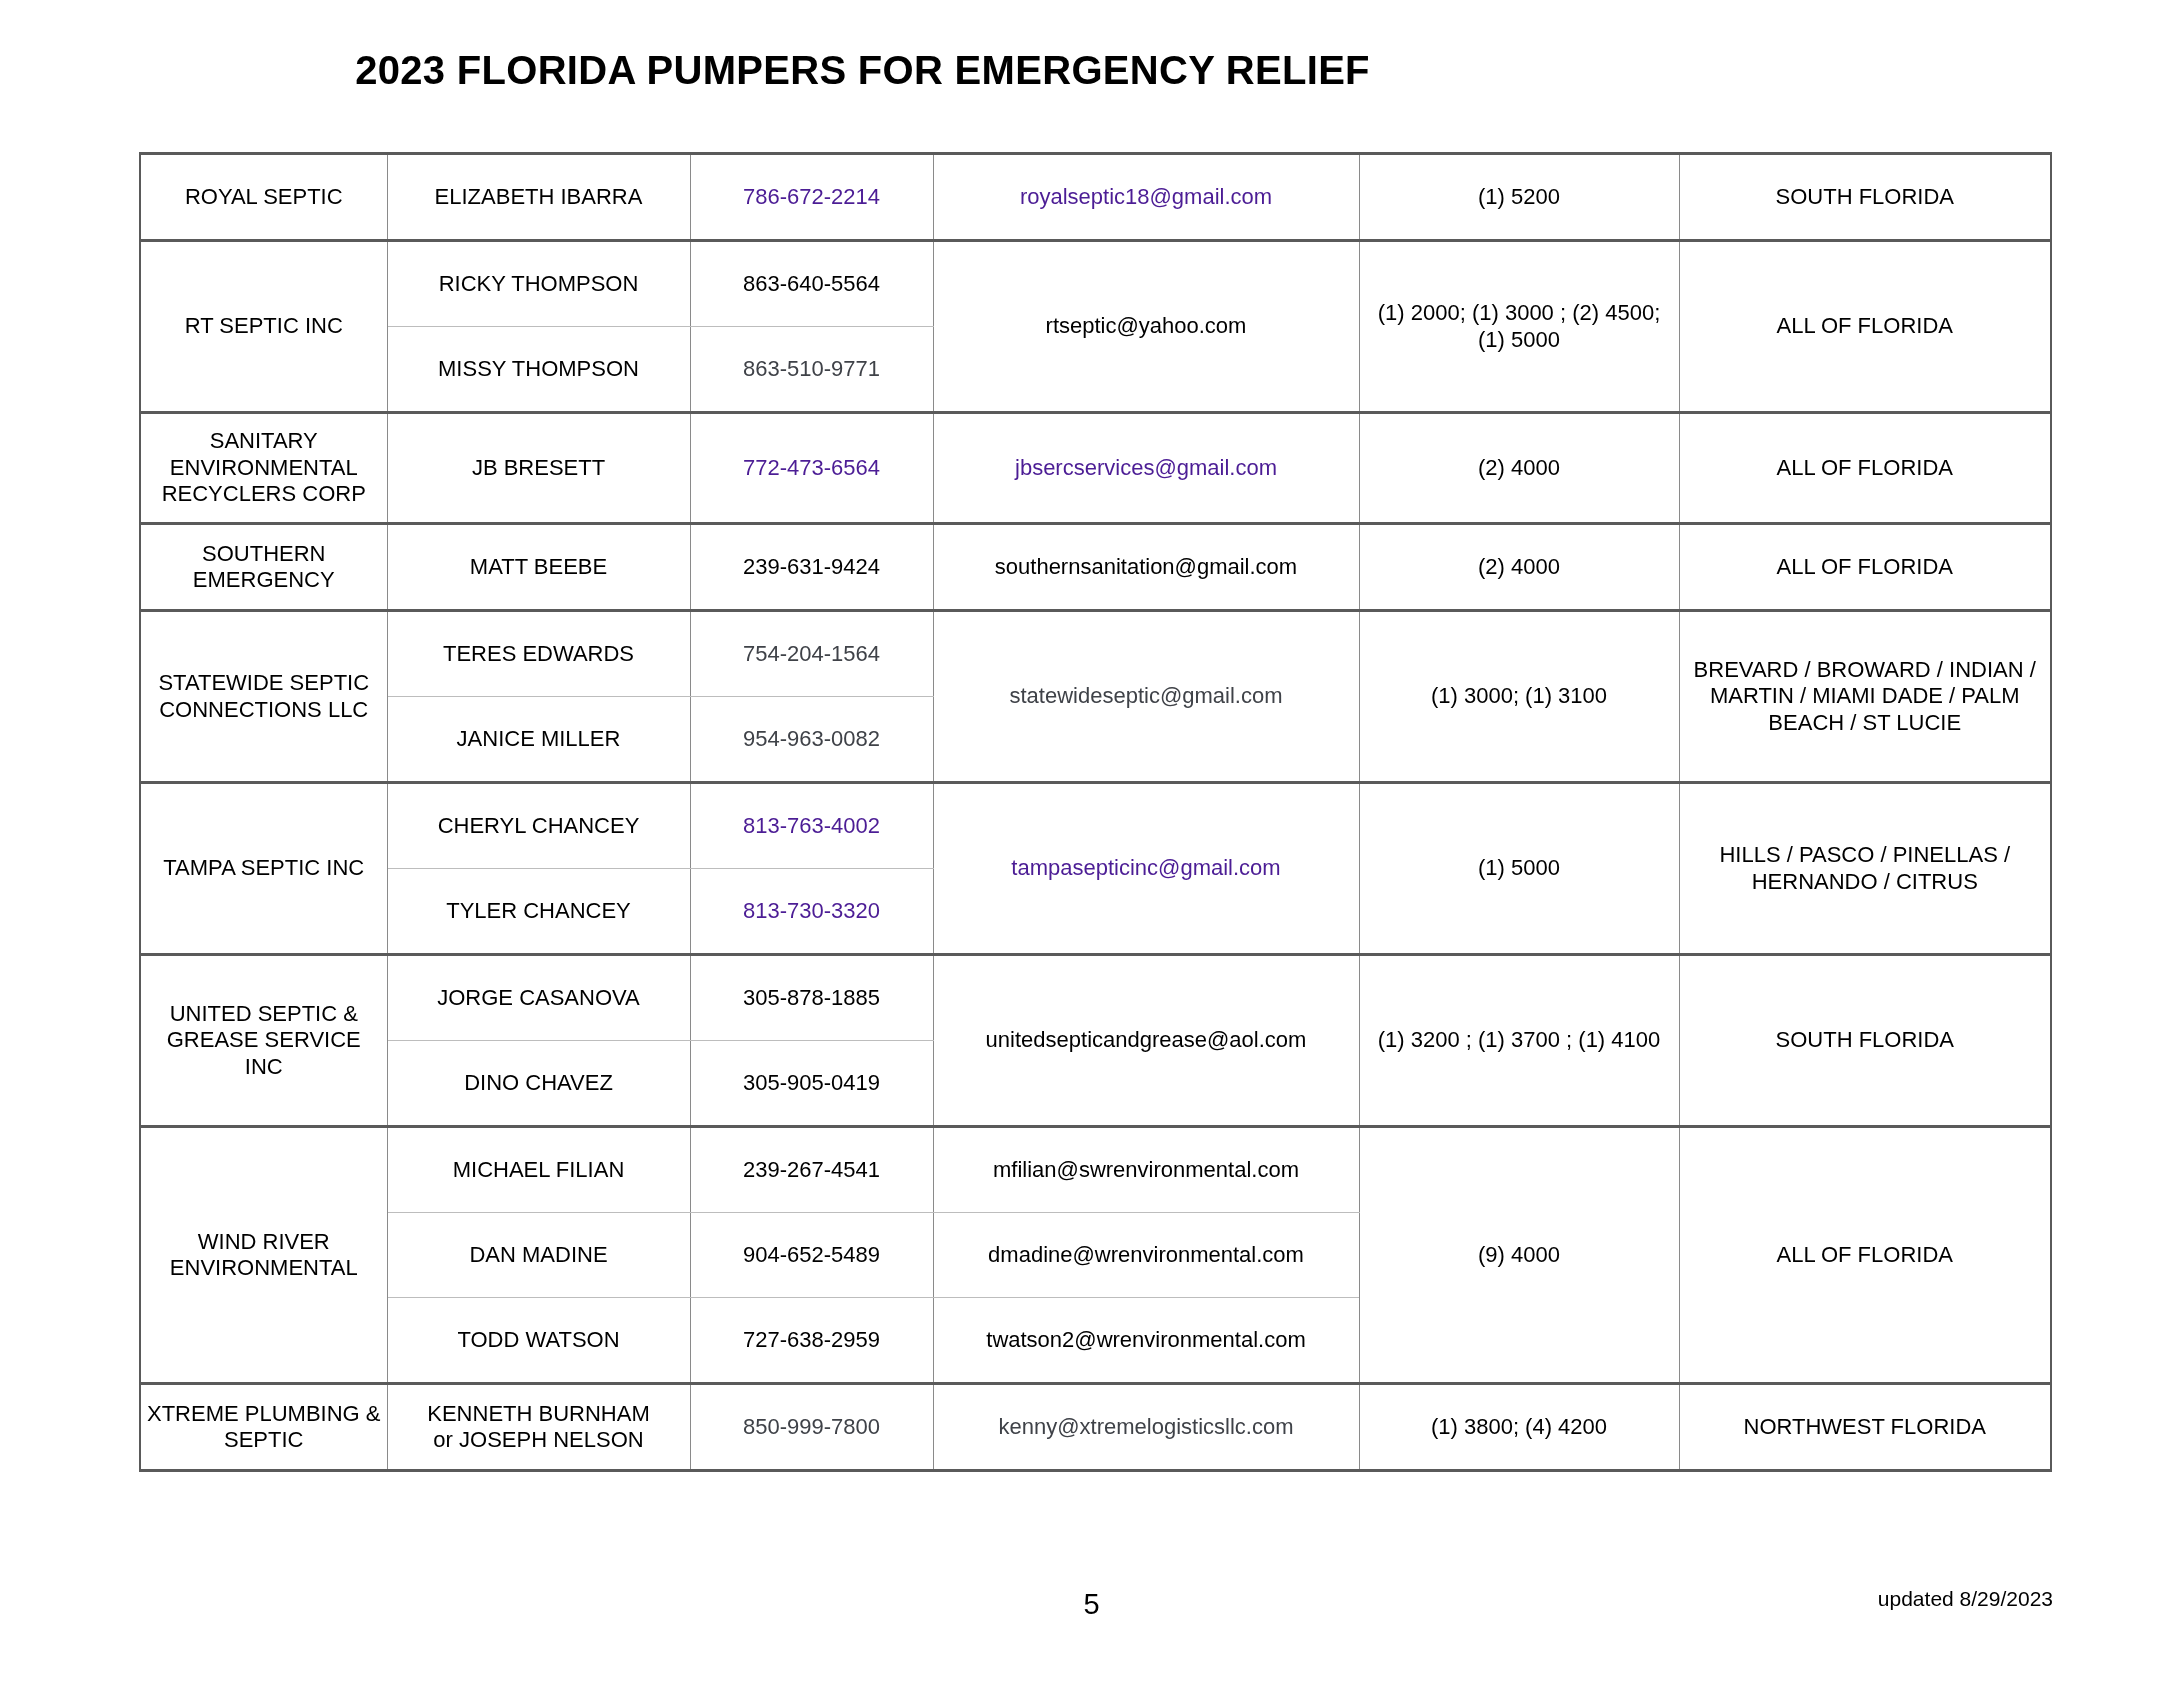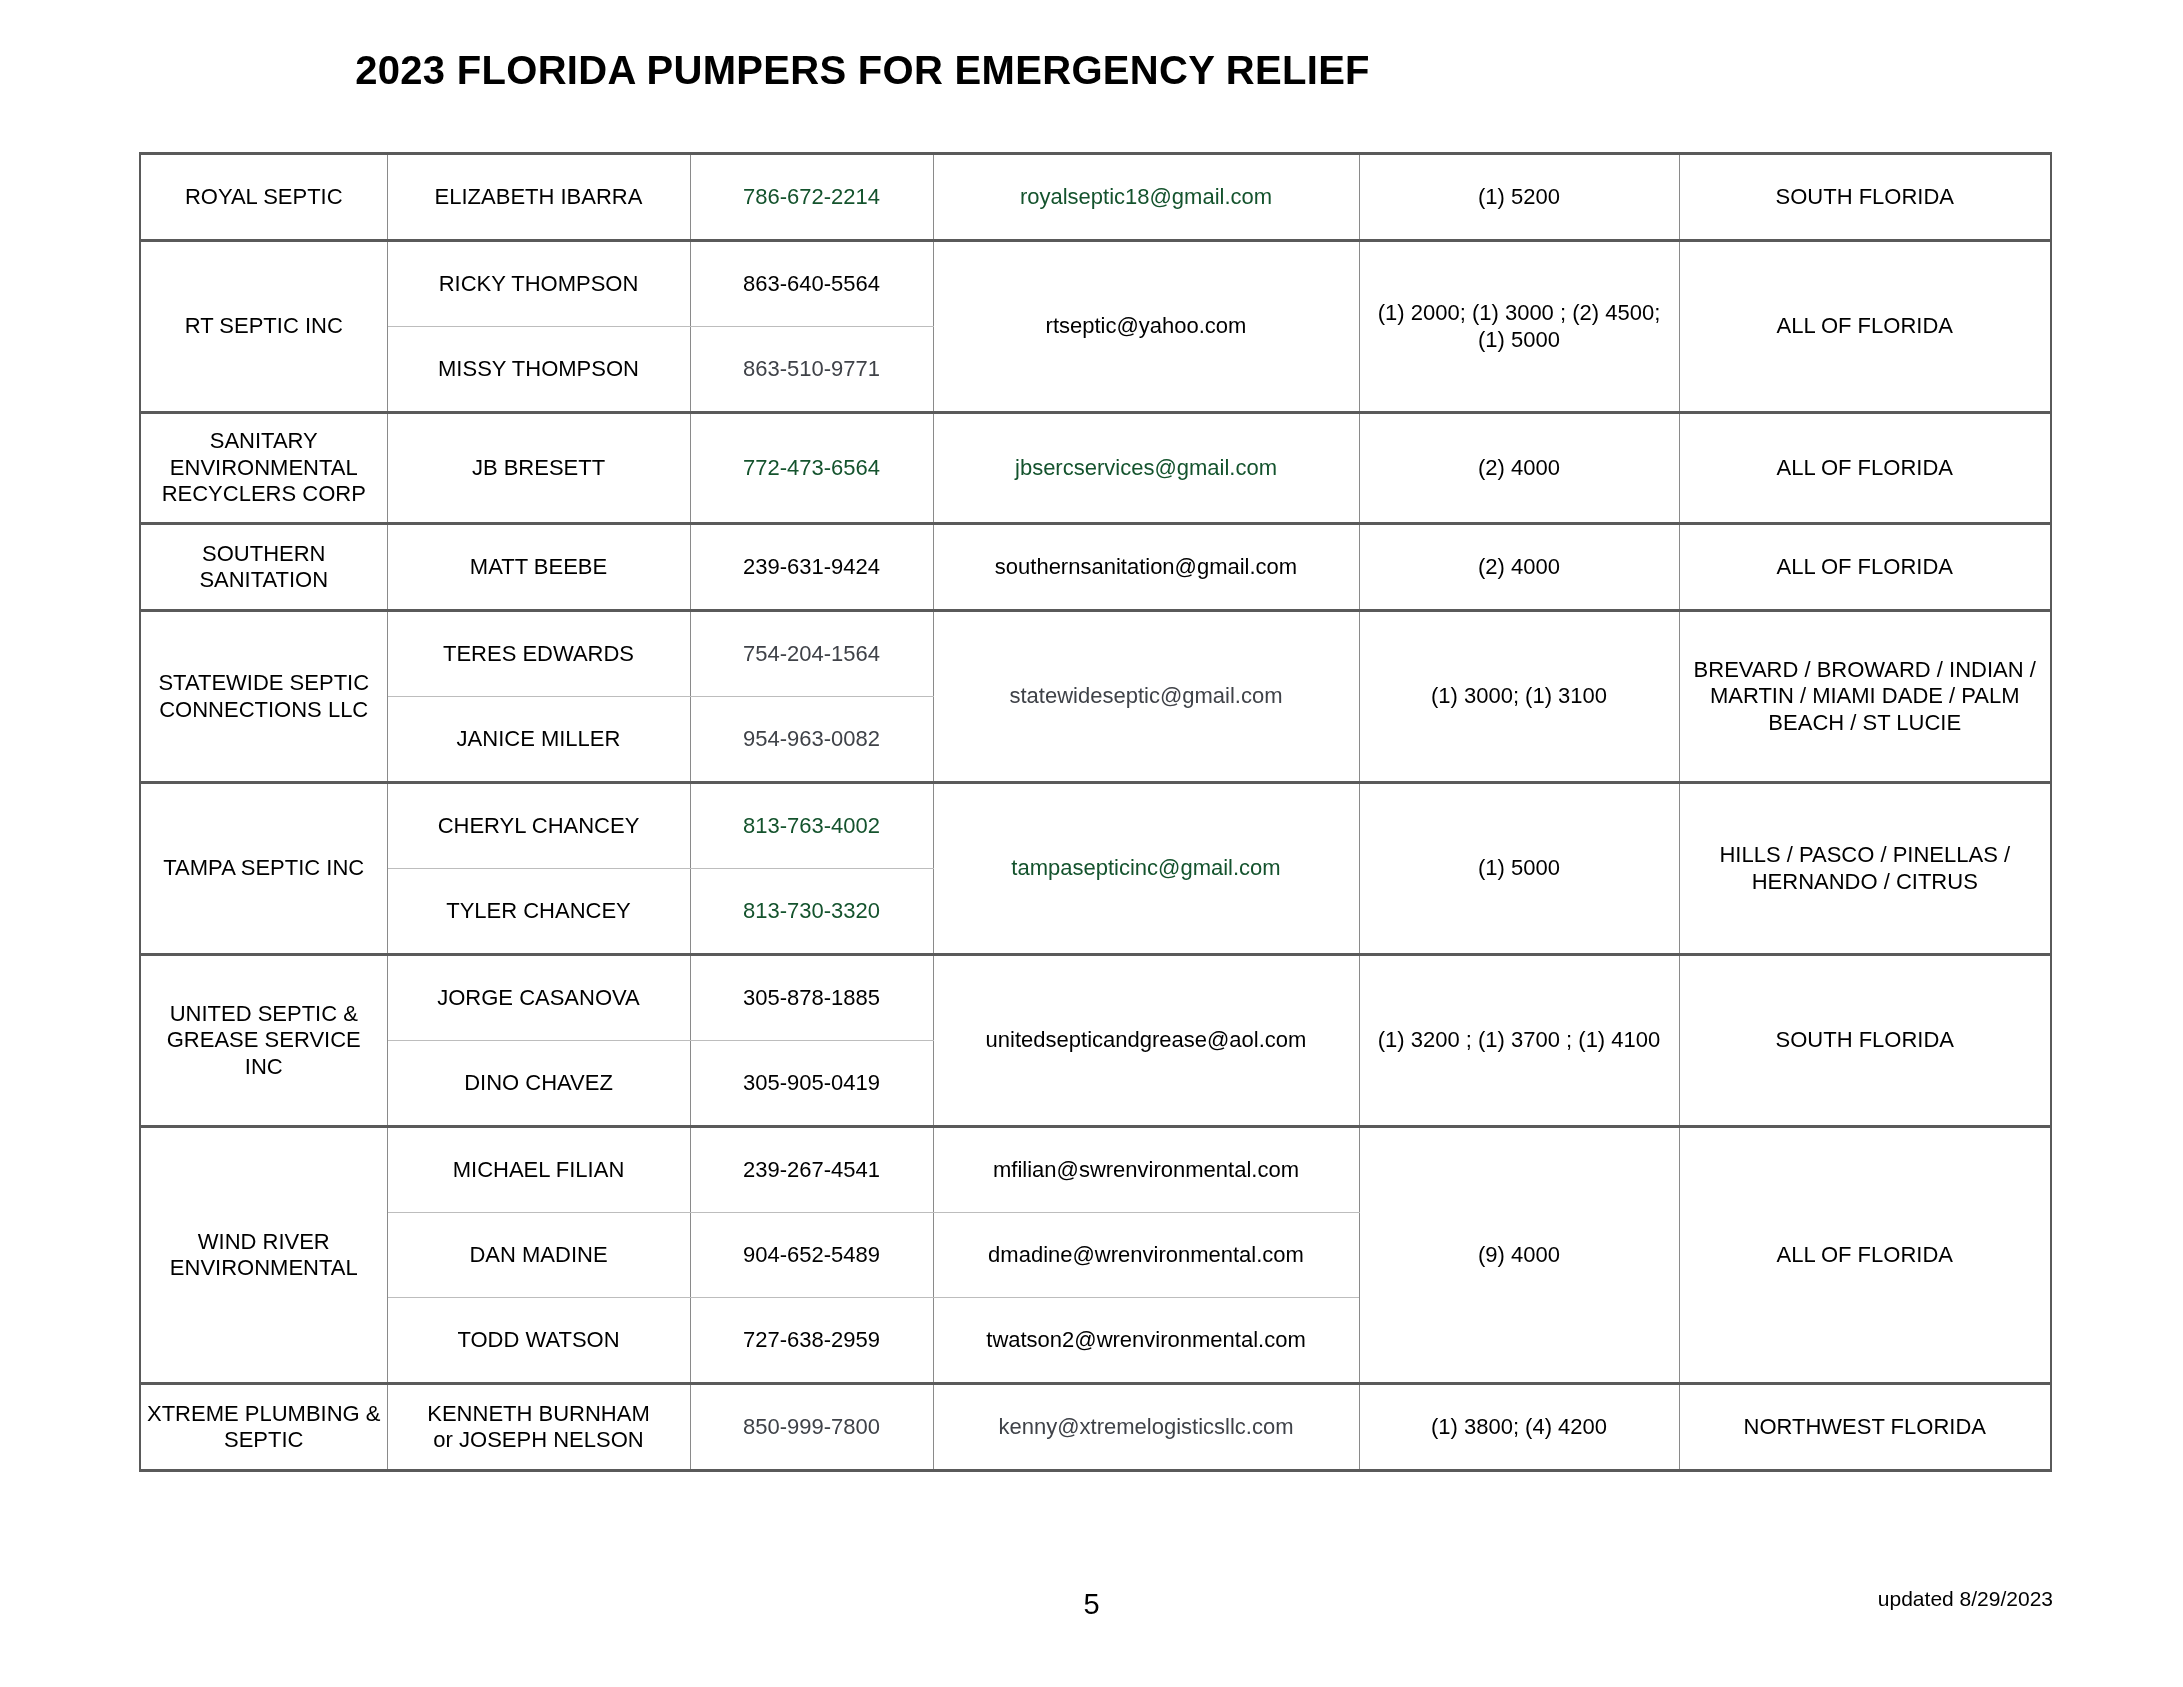--- a/index.html
+++ b/index.html
@@ -9,21 +9,21 @@
            font-size: 40px; font-weight: bold; letter-spacing: 0.3px; }
   table.grid { position: absolute; top: 152px; left: 139px; border-collapse: collapse;
                table-layout: fixed; width: 1911px; }
   table.grid td { border: 1.3px solid #8a8a8a; text-align: center; vertical-align: middle;
                   font-size: 22px; line-height: 26.5px; padding: 0 4px; height: 84px; }
   table.grid tr.group-start td { border-top: 3.3px solid #5a5a5a; }
   table.grid tr.group-end td { border-bottom: 3.3px solid #5a5a5a; }
   table.grid td.first { border-left: 2.6px solid #5a5a5a; }
   table.grid td.last { border-right: 2.6px solid #5a5a5a; }
   table.grid td.sub { border-bottom-color: #bdbdbd; }
-  .gray { color: #14532d; }
+  .gray { color: #4c1d95; }
   .gray-lg { color: #3f4248; font-size: 24.5px; }
   .page-num { position: absolute; top: 1588px; left: 0; width: 2183px; text-align: center; font-size: 29px; }
   .updated { position: absolute; top: 1587px; right: 130px; font-size: 21px; }
 </style>
 </head>
 <body>
 
 <div class="title">2023 FLORIDA PUMPERS FOR EMERGENCY RELIEF</div>
 
 <table class="grid">
@@ -62,21 +62,21 @@
     <tr class="group-start group-end">
       <td class="first" style="padding:12px 16px">SANITARY ENVIRONMENTAL RECYCLERS CORP</td>
       <td>JB BRESETT</td>
       <td class="gray">772-473-6564</td>
       <td class="gray">jbsercservices@gmail.com</td>
       <td>(2) 4000</td>
       <td class="last">ALL OF FLORIDA</td>
     </tr>
 
     <tr class="group-start group-end">
-      <td class="first" style="padding:0 40px">SOUTHERN SANITATION</td>
+      <td class="first" style="padding:0 40px">SOUTHERN EMERGENCY</td>
       <td>MATT BEEBE</td>
       <td>239-631-9424</td>
       <td>southernsanitation@gmail.com</td>
       <td>(2) 4000</td>
       <td class="last">ALL OF FLORIDA</td>
     </tr>
 
     <tr class="group-start">
       <td class="first" rowspan="2" style="padding:16px 12px">STATEWIDE SEPTIC CONNECTIONS LLC</td>
       <td class="sub">TERES EDWARDS</td>

